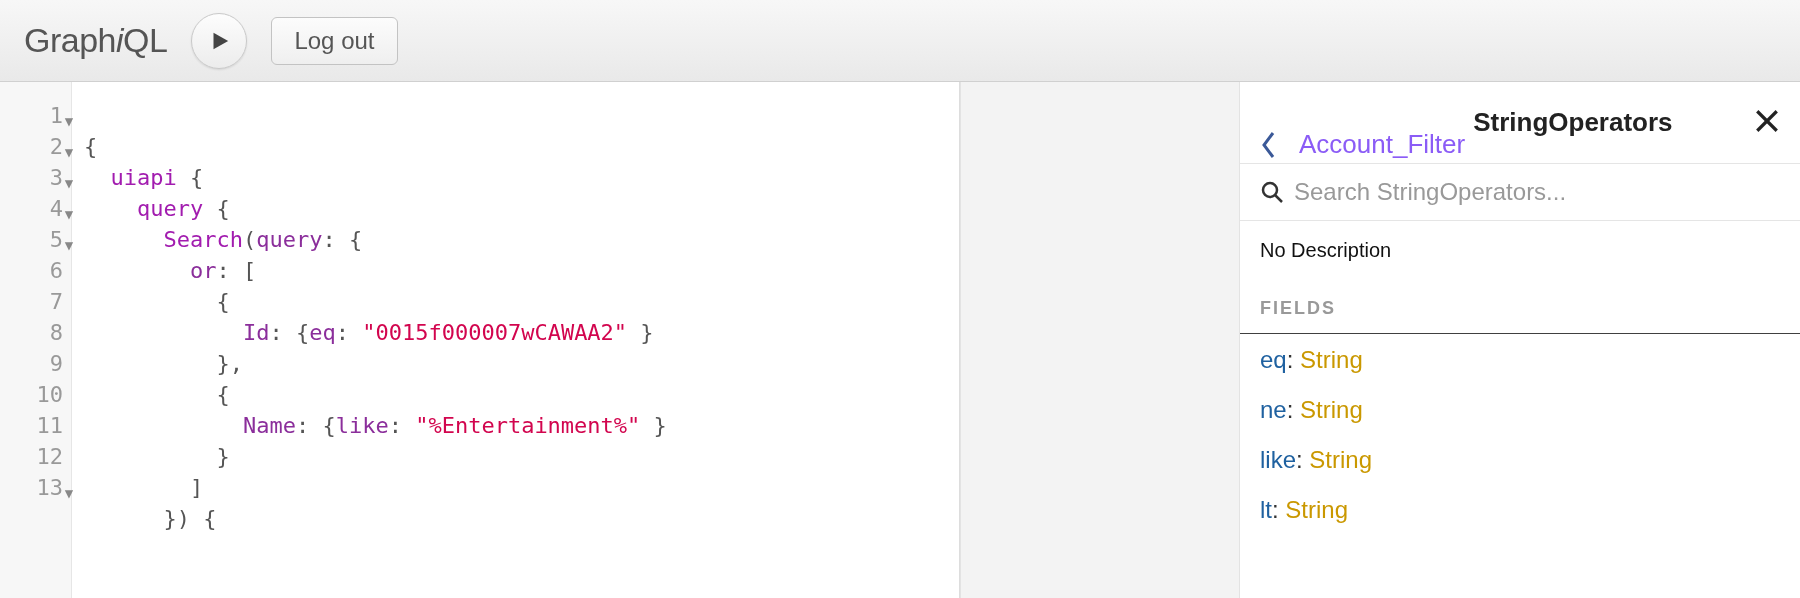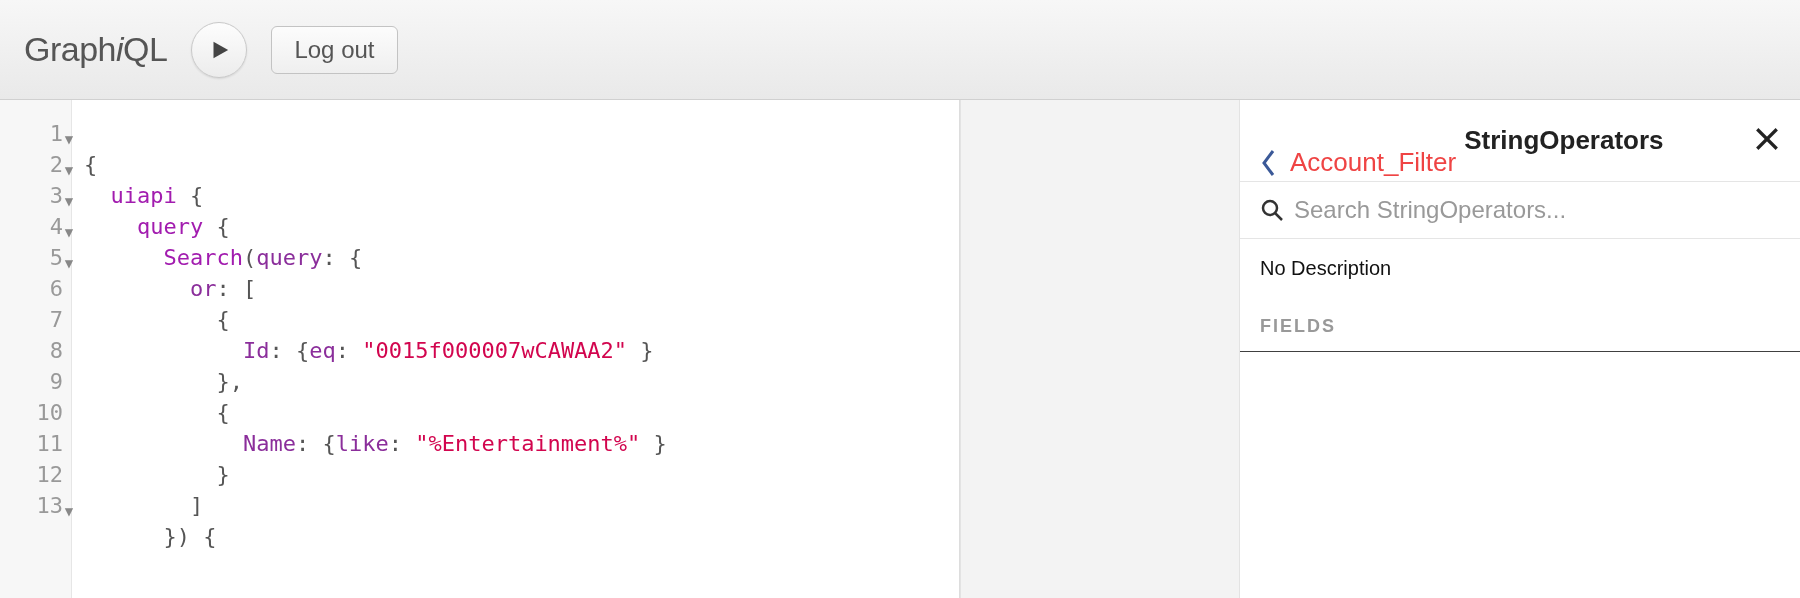--- a/index.html
+++ b/index.html
@@ -1,19 +1,19 @@
 <!DOCTYPE html>
 <html><head>
 <meta charset="utf-8">
 <style>
   * { box-sizing: border-box; margin: 0; padding: 0; }
   html, body { width: 1800px; height: 598px; font-family: -apple-system, BlinkMacSystemFont, "Segoe UI", Helvetica, Arial, sans-serif; overflow: hidden; }
   .root { display: flex; flex-direction: column; width: 100%; height: 100%; }
   .topbar {
-    height: 100px;
+    height: 82px;
     background: linear-gradient(#f7f7f7, #e9e9e9);
     border-bottom: 1px solid #d0d0d0;
     display: flex;
     align-items: center;
     padding: 0 24px;
     gap: 24px;
   }
   .logo { font-size: 34px; color: #555; letter-spacing: -0.5px; font-weight: 400; }
   .logo .i { font-style: italic; }
   .execute-btn {
@@ -85,22 +85,22 @@
   }
   .docs-header {
     display: flex;
     align-items: center;
     height: 82px;
     padding: 0 20px;
     border-bottom: 1px solid #e5e5e5;
     gap: 8px;
   }
   .docs-back {
-    display: flex; align-items: center; gap: 12px;
-    color: #ef4444; font-size: 26px; cursor: pointer;
+    display: flex; align-items: center; gap: 21px;
+    color: #8b5cf6; font-size: 26px; cursor: pointer;
     flex: 0 0 auto;
     margin-top: 44px;
   }
   .docs-back svg { width: 18px; height: 28px; stroke: #3b5998; stroke-width: 3; fill: none; }
   .docs-title { flex: 1; text-align: left; font-size: 26px; font-weight: 700; color: #222; }
   .docs-close { cursor: pointer; }
   .docs-close svg { width: 26px; height: 26px; stroke: #222; stroke-width: 3; fill: none; }
   .docs-search {
     display: flex; align-items: center; gap: 10px;
     padding: 14px 20px;
@@ -203,16 +203,22 @@
       </div>
       <div class="docs-search">
         <svg viewBox="0 0 24 24">
             <circle cx="10" cy="10" r="7"></circle>
             <line x1="15" y1="15" x2="22" y2="22"></line>
           </svg>
         <input type="text" placeholder="Search StringOperators..." style="">
       </div>
       <div class="docs-desc">No Description</div>
       <div class="docs-section-title">FIELDS</div>
+      <div class="docs-fields" id="docs-fields">
+          <div class="docs-field-row"><span class="fld-name">eq</span><span class="fld-colon">: </span><span class="fld-type">String</span></div>
+          <div class="docs-field-row"><span class="fld-name">ne</span><span class="fld-colon">: </span><span class="fld-type">String</span></div>
+          <div class="docs-field-row"><span class="fld-name">like</span><span class="fld-colon">: </span><span class="fld-type">String</span></div>
+          <div class="docs-field-row"><span class="fld-name">lt</span><span class="fld-colon">: </span><span class="fld-type">String</span></div>
+        </div>
     </div>
 
   </div>
 </div>
 
 </body></html>

